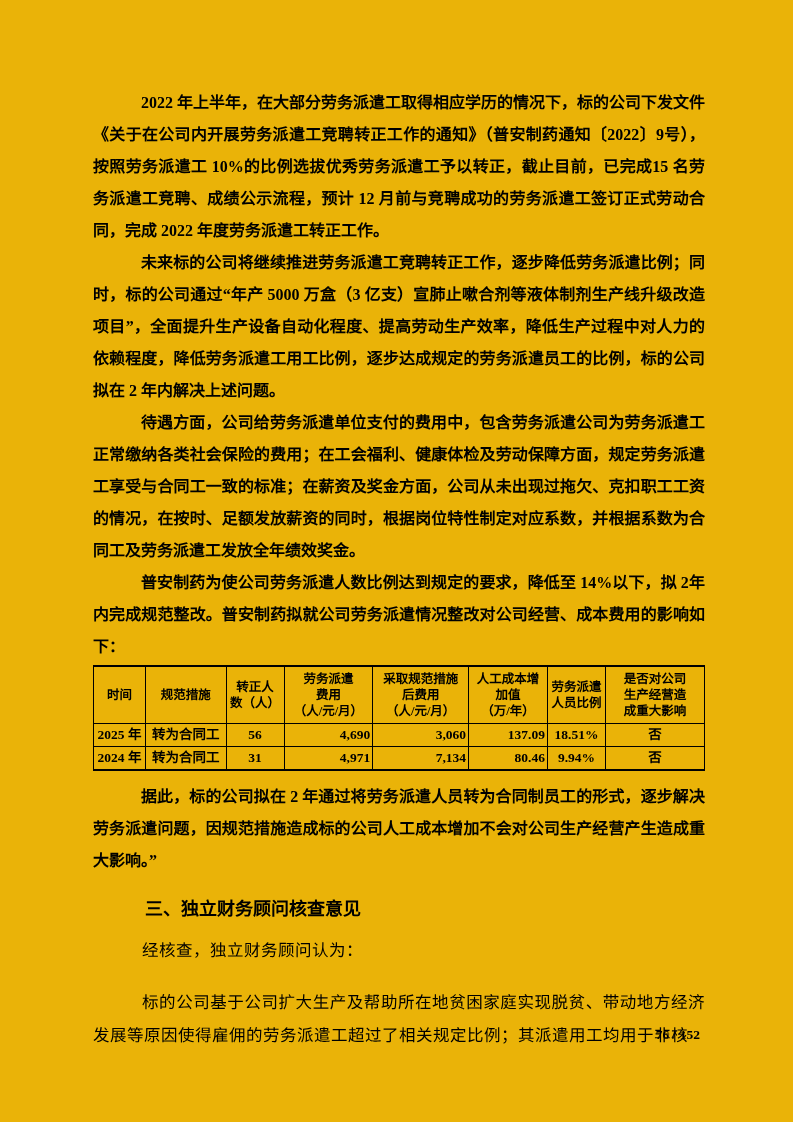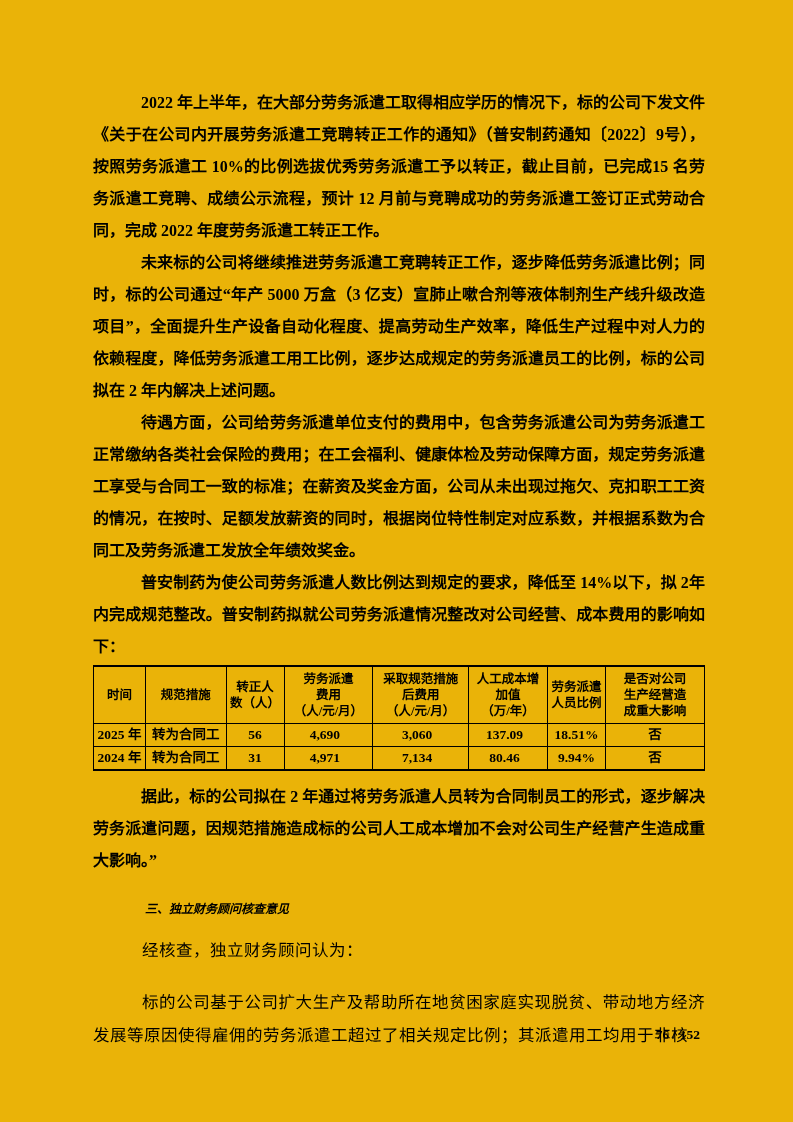--- a/index.html
+++ b/index.html
@@ -52,39 +52,38 @@
     white-space: pre-line;
   }
   .data-table td {
     font-size: 13.5px;
     line-height: 22px;
     height: 22px;
     padding: 0 2px;
     text-align: center;
   }
   .data-table td.num {
-    text-align: center;
-    padding-right: 9px;
+    text-align: right;
+    padding-right: 2px;
   }
   .col1 { width: 8.5%; }
   .col2 { width: 13.2%; }
   .col3 { width: 9.5%; }
   .col4 { width: 14.5%; }
   .col5 { width: 15.7%; }
   .col6 { width: 12.9%; }
   .col7 { width: 9.5%; }
   .col8 { width: 16.2%; }
   .sec-heading {
     font-family: "Liberation Sans", "DejaVu Sans", sans-serif;
-    font-size: 12px;
+    font-size: 18px;
     font-weight: bold;
     margin: 20px 0 13px 0;
     text-indent: 52px;
     line-height: 24px;
-    font-style: italic;
   }
   .song {
     font-size: 16.5px;
     line-height: 33px;
     letter-spacing: 0.5px;
     text-align: justify;
     text-indent: 49px;
     font-weight: normal;
   }
   .song + .song { margin-top: 19px; }

